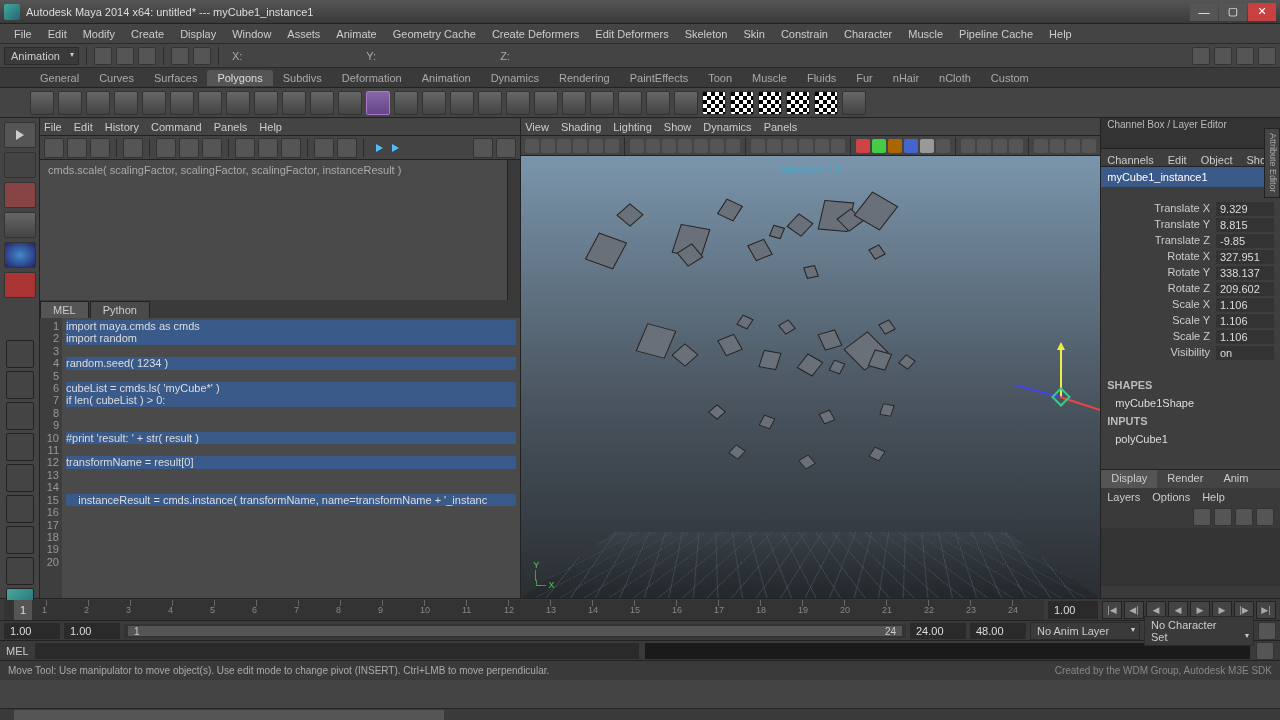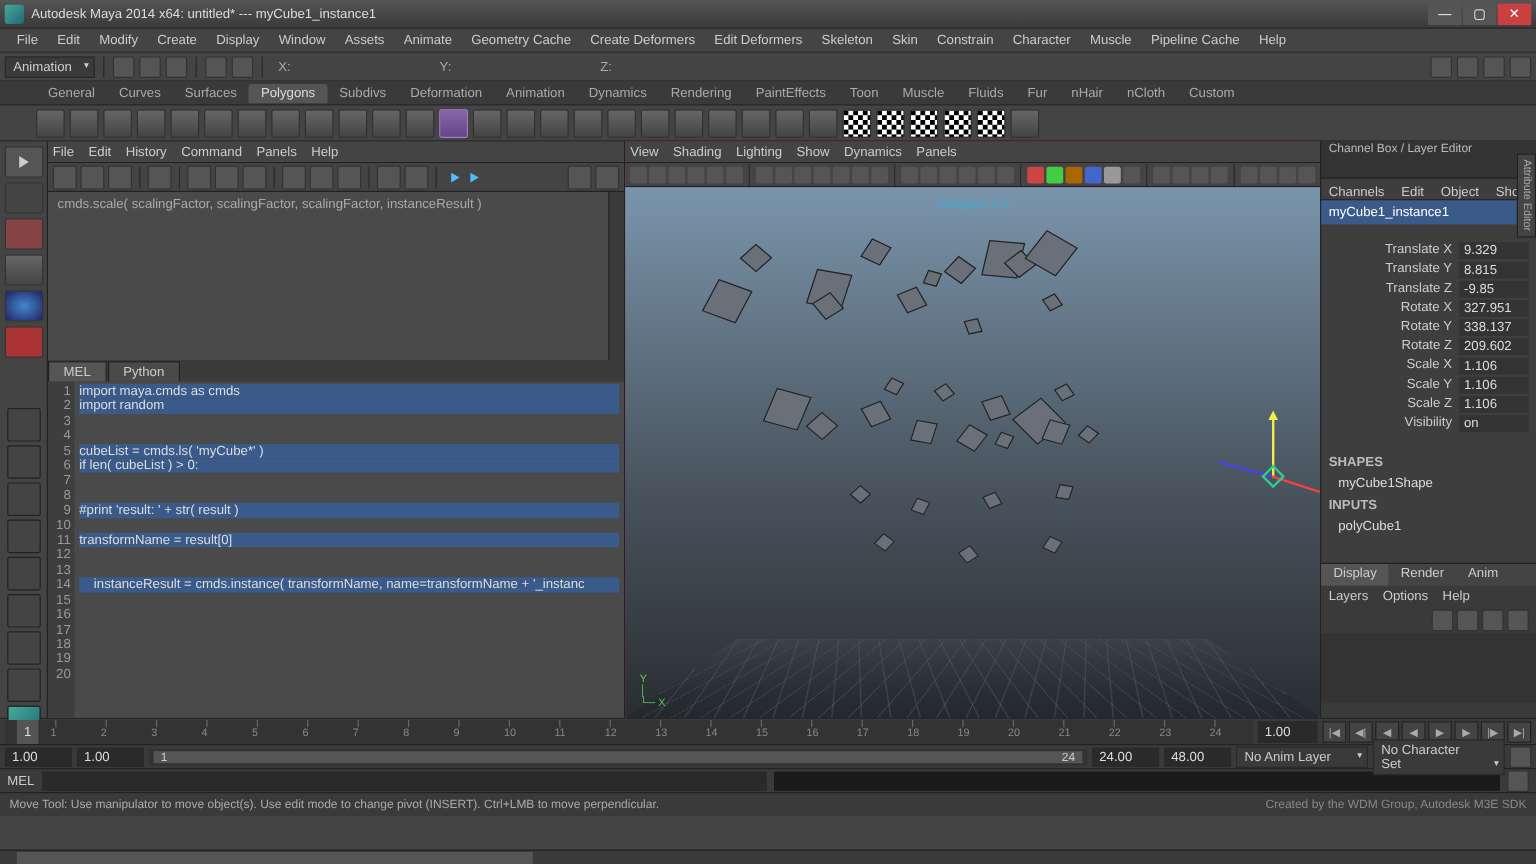--- a/index.html
+++ b/index.html
@@ -297,20 +297,21 @@
           <div>16</div>
           <div>17</div>
           <div>18</div>
           <div>19</div>
           <div>20</div>
         </div>
       <div class="codetext" id="codetext">
           <div class="codeline sel">import maya.cmds as cmds</div>
           <div class="codeline sel">import random</div>
           <div class="codeline"> </div>
+          <div class="codeline sel">random.seed( 1234 )</div>
           <div class="codeline"> </div>
           <div class="codeline sel">cubeList = cmds.ls( 'myCube*' )</div>
           <div class="codeline sel">if len( cubeList ) &gt; 0:</div>
           <div class="codeline"> </div>
           <div class="codeline"> </div>
           <div class="codeline sel">#print 'result: ' + str( result )</div>
           <div class="codeline"> </div>
           <div class="codeline sel">transformName = result[0]</div>
           <div class="codeline"> </div>
           <div class="codeline"> </div>

